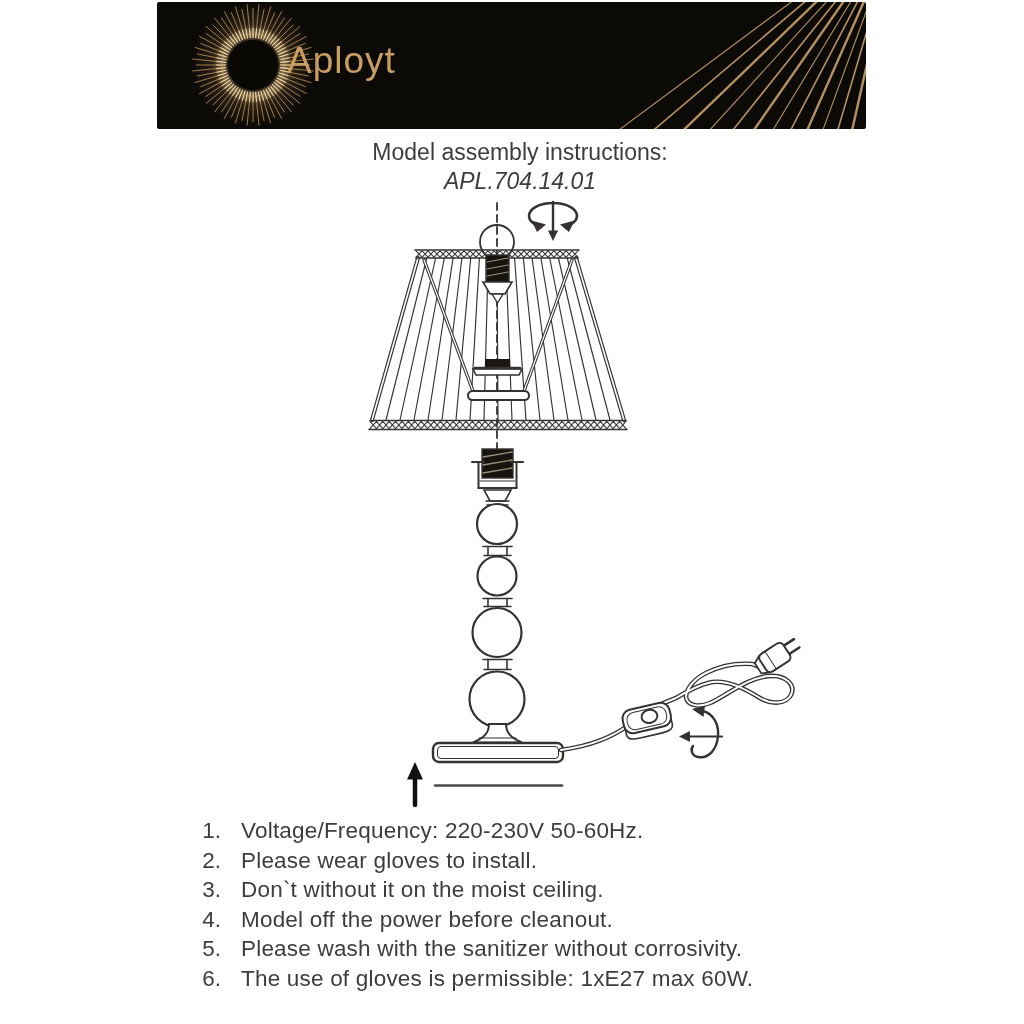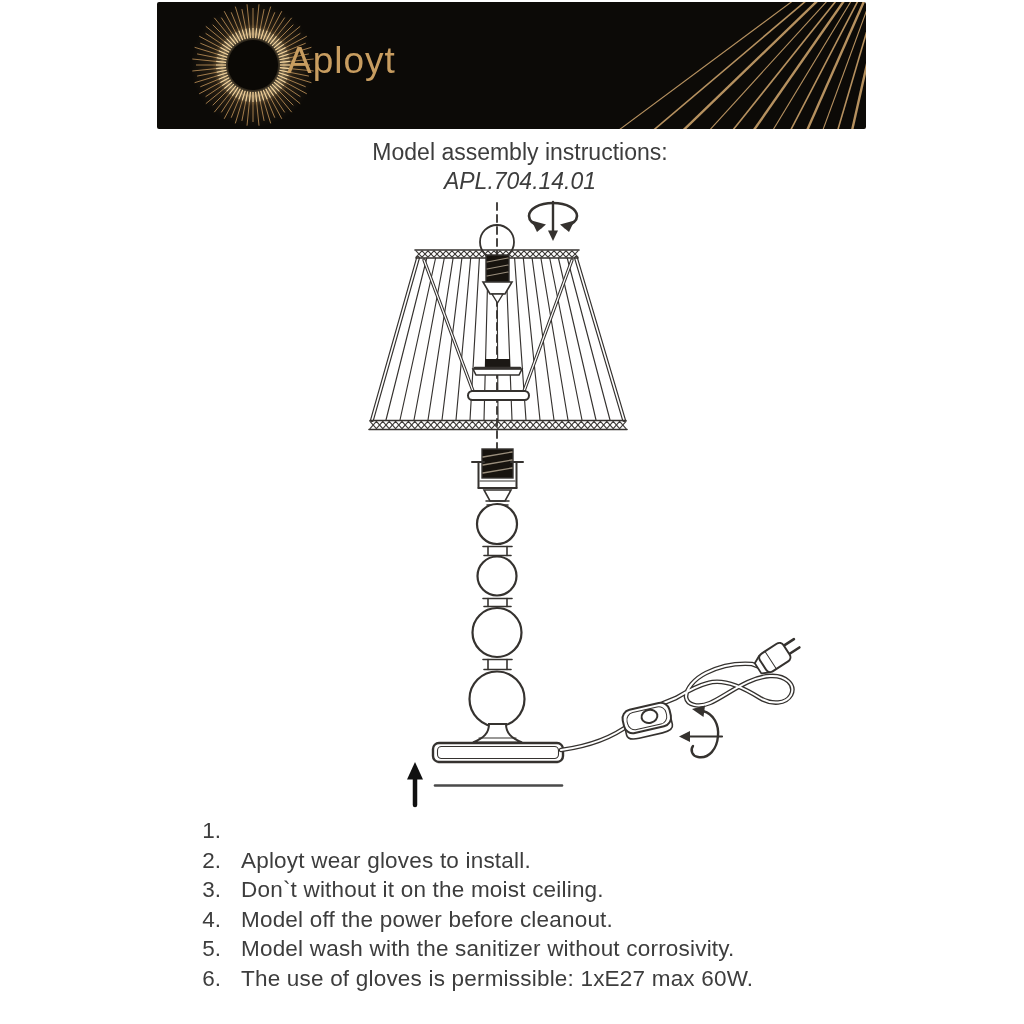--- a/index.html
+++ b/index.html
@@ -379,36 +379,37 @@
         <line x1="722" y1="736.5" x2="688" y2="736.5" stroke-width="2.2"></line>
         <polygon points="679,736.5 690,731 690,742" fill="#35322f" stroke="none"></polygon>
       </g>
 
     </g>
   </svg>
 
   <div class="instructions">
     <div class="item">
       <span class="num">1.</span>
+      <span class="txt">Voltage/Frequency: 220-230V 50-60Hz.</span>
     </div>
     <div class="item">
       <span class="num">2.</span>
-      <span class="txt">Aployt wear gloves to install.</span>
+      <span class="txt">Please wear gloves to install.</span>
     </div>
     <div class="item">
       <span class="num">3.</span>
       <span class="txt">Don`t without it on the moist ceiling.</span>
     </div>
     <div class="item">
       <span class="num">4.</span>
       <span class="txt">Model off the power before cleanout.</span>
     </div>
     <div class="item">
       <span class="num">5.</span>
-      <span class="txt">Model wash with the sanitizer without corrosivity.</span>
+      <span class="txt">Please wash with the sanitizer without corrosivity.</span>
     </div>
     <div class="item">
       <span class="num">6.</span>
       <span class="txt">The use of gloves is permissible: 1xE27 max 60W.</span>
     </div>
   </div>
 
 </div>
 
 </body></html>

